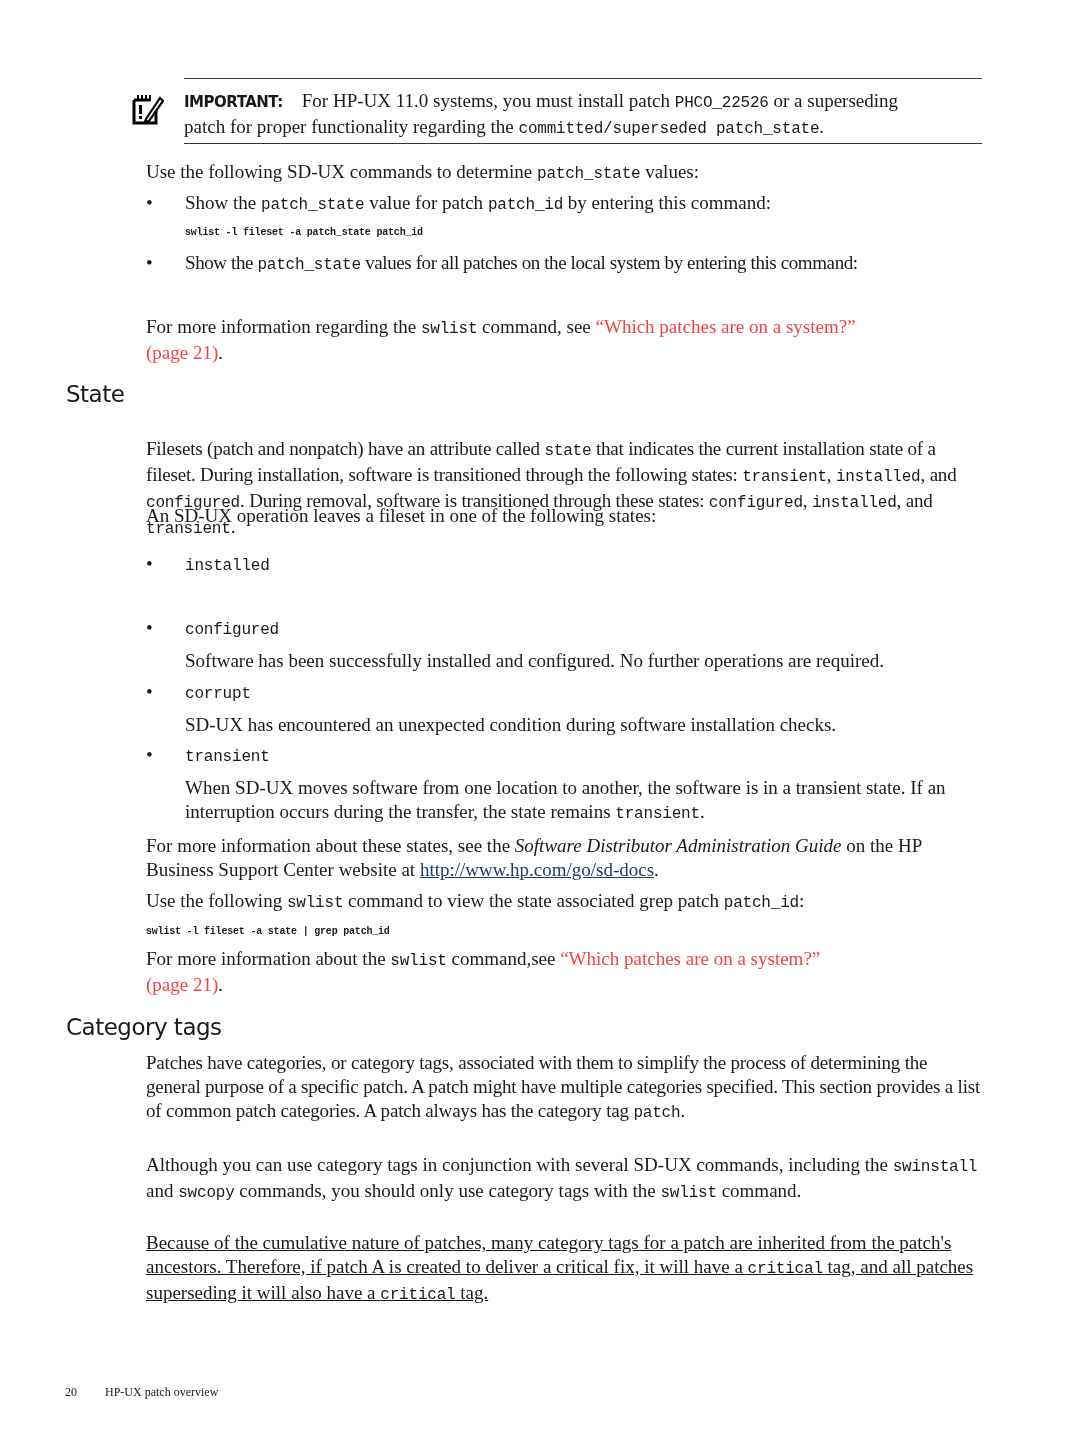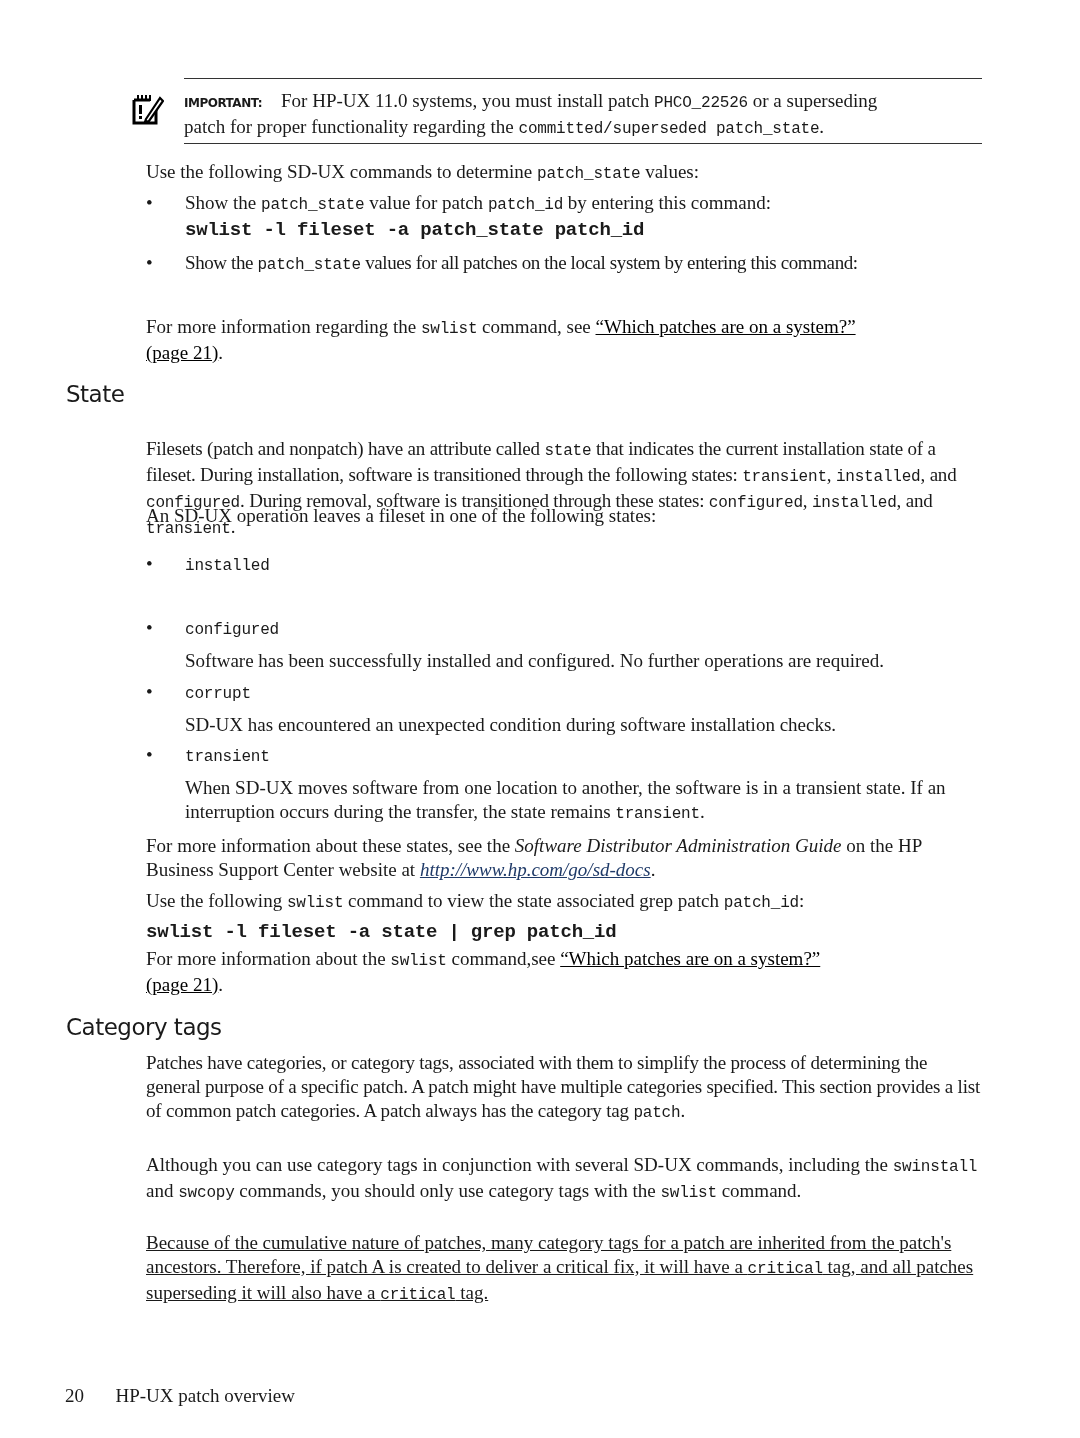--- a/index.html
+++ b/index.html
@@ -2,39 +2,39 @@
 <html><head>
 <meta charset="utf-8">
 <style>
   html, body { margin: 0; padding: 0; background: #ffffff; }
   body {
     width: 1080px; height: 1438px; position: relative; overflow: hidden;
     font-family: "Liberation Serif", "DejaVu Serif", serif;
     color: #1a1a1a; font-size: 19px;
   }
   .mono { font-family: "Liberation Mono", "DejaVu Sans Mono", monospace; font-size: 16px; letter-spacing: -0.2px; }
-  .code { font-family: "Liberation Mono", "DejaVu Sans Mono", monospace; font-weight: bold; font-size: 19px; letter-spacing: -0.2px; }
-  .xref { color: #000000; text-decoration: underline; }
-  .url { color: #1f3a68; text-decoration: underline; font-style: italic; }
+  .code { font-family: "Liberation Mono", "DejaVu Sans Mono", monospace; font-weight: bold; font-size: 10px; letter-spacing: -0.2px; }
+  .xref { color: #ef4444; }
+  .url { color: #1f3a68; text-decoration: underline; }
   .heading {
     position: absolute; left: 66px;
     font-family: "DejaVu Sans", "Liberation Sans", sans-serif;
     font-size: 23px; font-weight: normal; color: #1a1a1a; letter-spacing: -0.5px;
   }
   .p { position: absolute; left: 146px; width: 840px; line-height: 24px; margin: 0; }
   .bullet-row { position: absolute; left: 146px; width: 840px; line-height: 24px; }
   .bullet { position: absolute; left: 0; top: 0; }
   .bullet-text { position: absolute; left: 39px; width: 800px; }
   .important-box {
     position: absolute; left: 184px; top: 78px; width: 798px; height: 64px;
     border-top: 1.5px solid #333; border-bottom: 1.5px solid #333;
   }
-  .important-label { font-family: "DejaVu Sans", "Liberation Sans", sans-serif; font-weight: bold; font-size: 12px; letter-spacing: -0.5px; }
+  .important-label { font-family: "DejaVu Sans", "Liberation Sans", sans-serif; font-weight: bold; font-size: 15px; letter-spacing: -0.5px; }
   .icon-note { position: absolute; left: 130px; top: 92px; width: 34px; height: 34px; }
-  .footer { position: absolute; top: 1385px; left: 65px; font-size: 19px; font-family: Liberation Serif, serif; }
+  .footer { position: absolute; top: 1385px; left: 65px; font-size: 12px; font-family: Liberation Serif, serif; }
 </style>
 </head>
 <body>
 
 <svg class="icon-note" viewBox="0 0 34 34">
   <path d="M4 8 H20 M4 8 V31 H26 V18" fill="none" stroke="#000" stroke-width="3"></path>
   <path d="M8 3 v6 M12 3 v6 M16 3 v6 M20 3 v6" stroke="#000" stroke-width="2"></path>
   <rect x="9" y="13" width="3" height="9" fill="#000"></rect>
   <rect x="9" y="24" width="3" height="3" fill="#000"></rect>
   <path d="M16 27 L30 6 L33 9 L19 29 L15 30 Z" fill="#fff" stroke="#000" stroke-width="2.2"></path>

